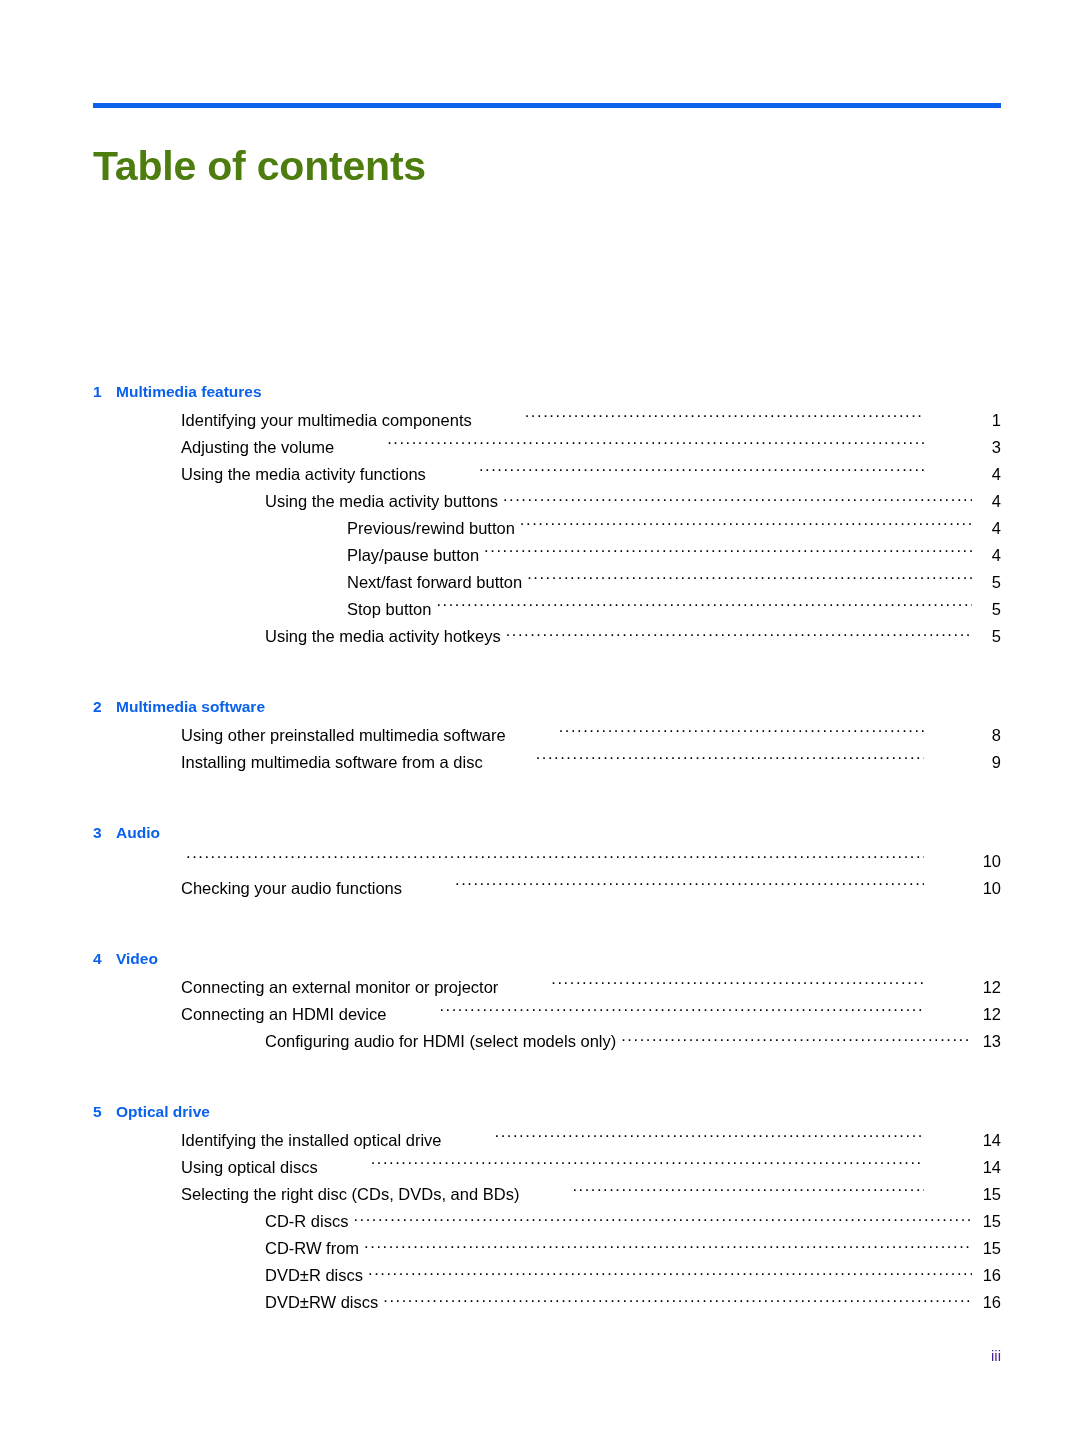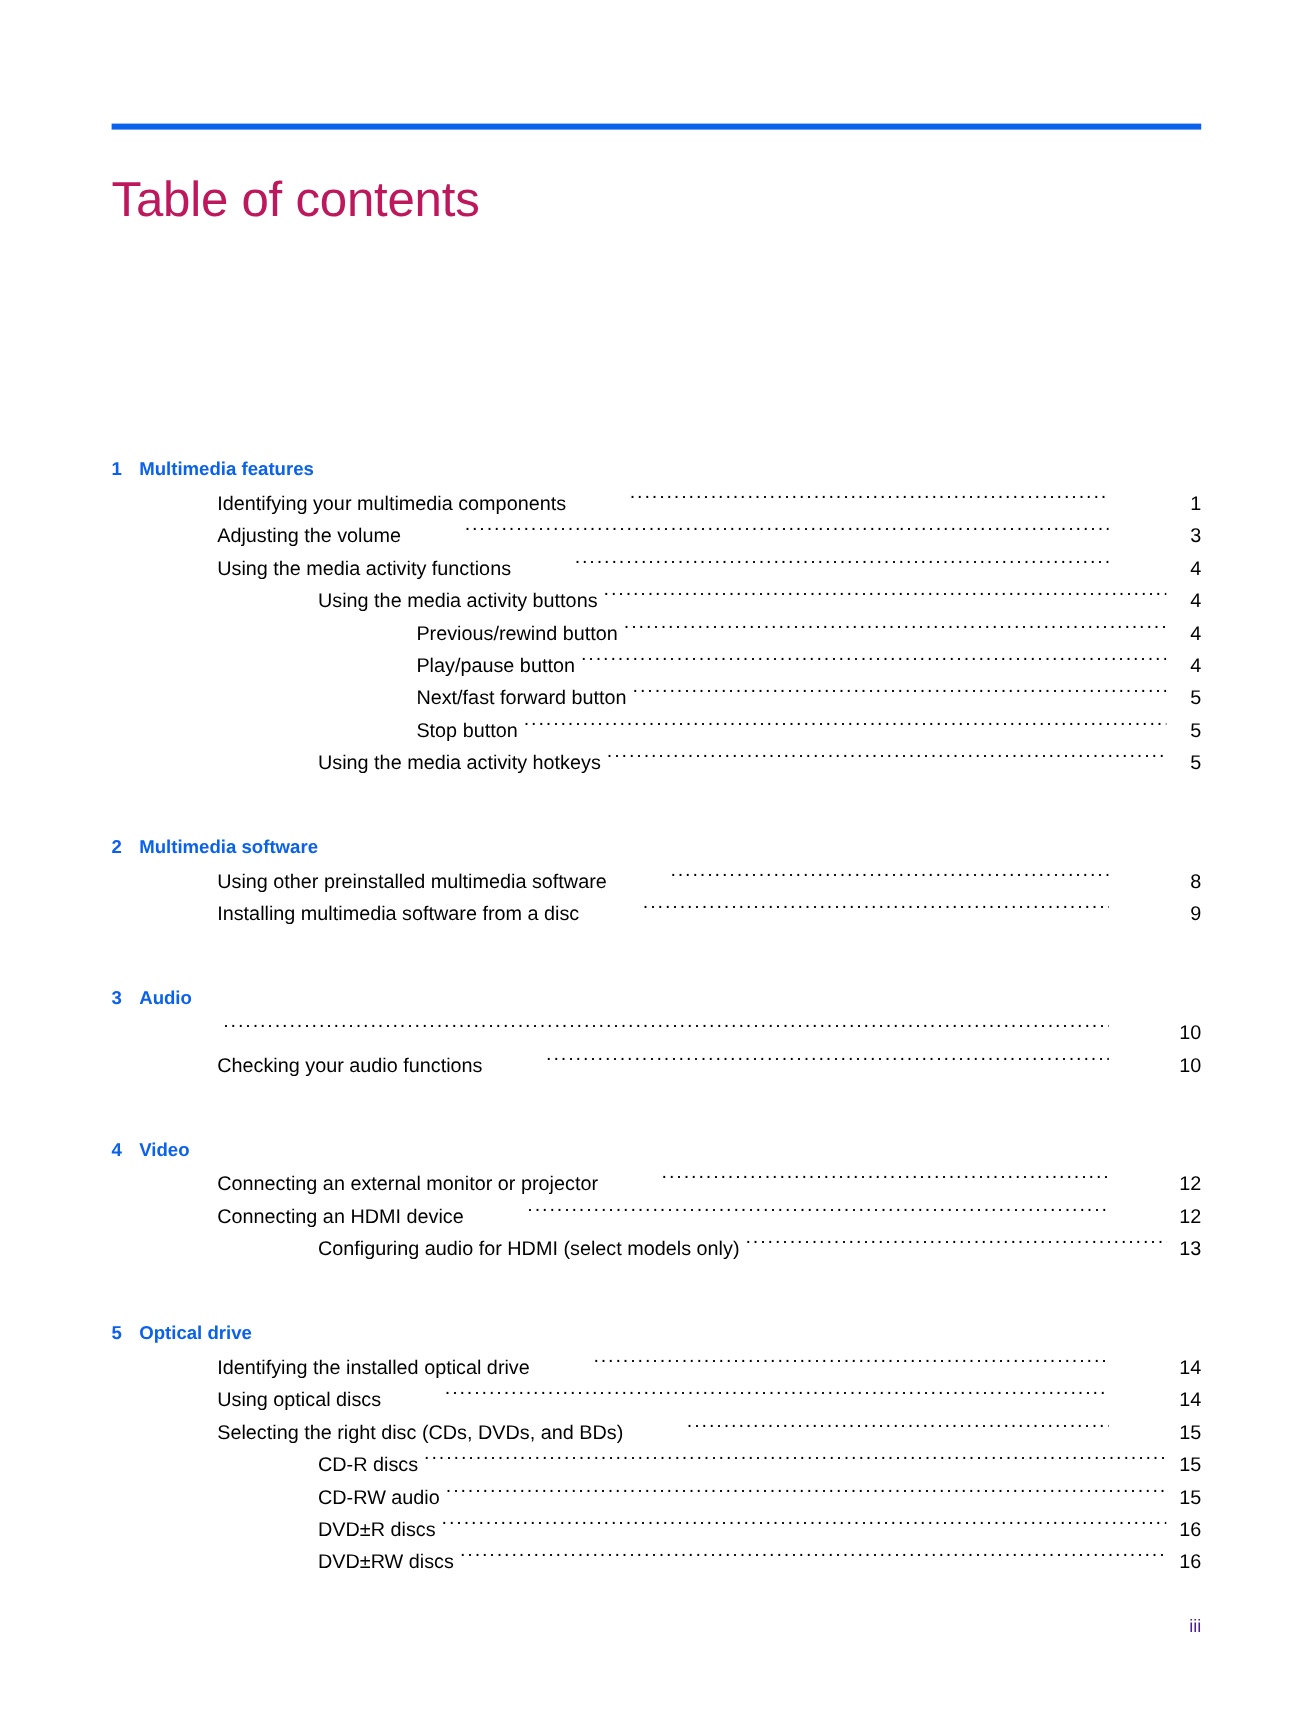--- a/index.html
+++ b/index.html
@@ -31,22 +31,22 @@
     width: 908px;
     height: 5px;
     background: #0a62ec;
   }
   .page-title {
     position: absolute;
     left: 93px;
     top: 114px;
     font-size: 41px;
     line-height: 50px;
-    font-weight: normal;
-    color: #be185d;
+    font-weight: bold;
+    color: #4d7c0f;
     letter-spacing: -0.2px;
     white-space: nowrap;
   }
 
   
   .toc {
     position: absolute;
     left: 93px;
     top: 362px;
     width: 908px;
@@ -74,21 +74,21 @@
 
   .entry {
     display: flex;
     align-items: baseline;
     font-size: 16.5px;
     line-height: 27px;
     color: #000000;
     white-space: nowrap;
   }
   .entry.lvl1 { padding-left: 88px; gap: 48px; }
-  .entry.lvl2 { padding-left: 172px; }
+  .entry.lvl2 { padding-left: 172px; align-items: center; }
   .entry.lvl3 { padding-left: 254px; }
 
   .entry-text { flex: 0 0 auto; }
 
   .leader {
     flex: 1 1 auto;
     overflow: hidden;
     margin: 0 3px 0 5px;
     position: relative;
     height: 1em;
@@ -266,21 +266,21 @@
             <span class="entry-text">Selecting the right disc (CDs, DVDs, and BDs)</span>
             <span class="leader"></span>
             <span class="entry-page">15</span>
           </div>
           <div class="entry lvl2">
             <span class="entry-text">CD-R discs</span>
             <span class="leader"></span>
             <span class="entry-page">15</span>
           </div>
           <div class="entry lvl2">
-            <span class="entry-text">CD-RW audio</span>
+            <span class="entry-text">CD-RW from</span>
             <span class="leader"></span>
             <span class="entry-page">15</span>
           </div>
           <div class="entry lvl2">
             <span class="entry-text">DVD±R discs</span>
             <span class="leader"></span>
             <span class="entry-page">16</span>
           </div>
           <div class="entry lvl2">
             <span class="entry-text">DVD±RW discs</span>

